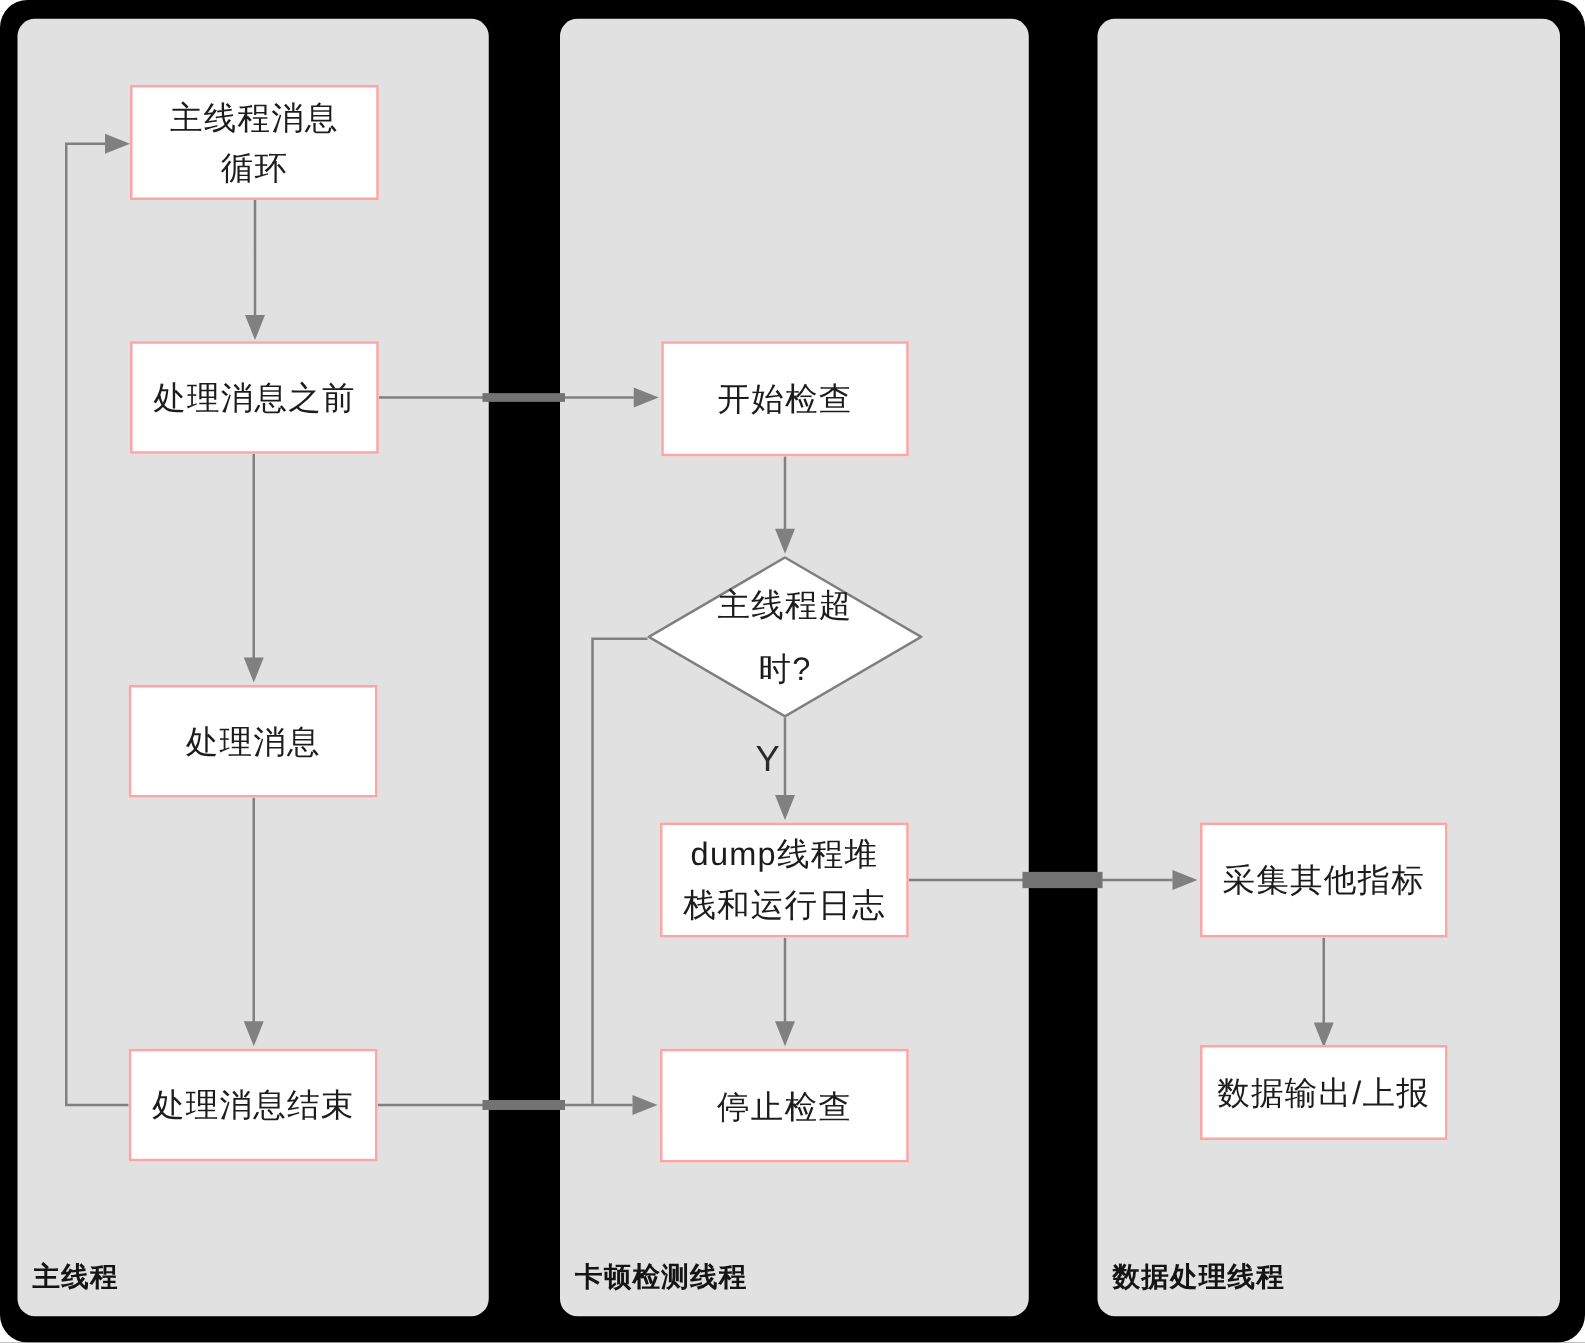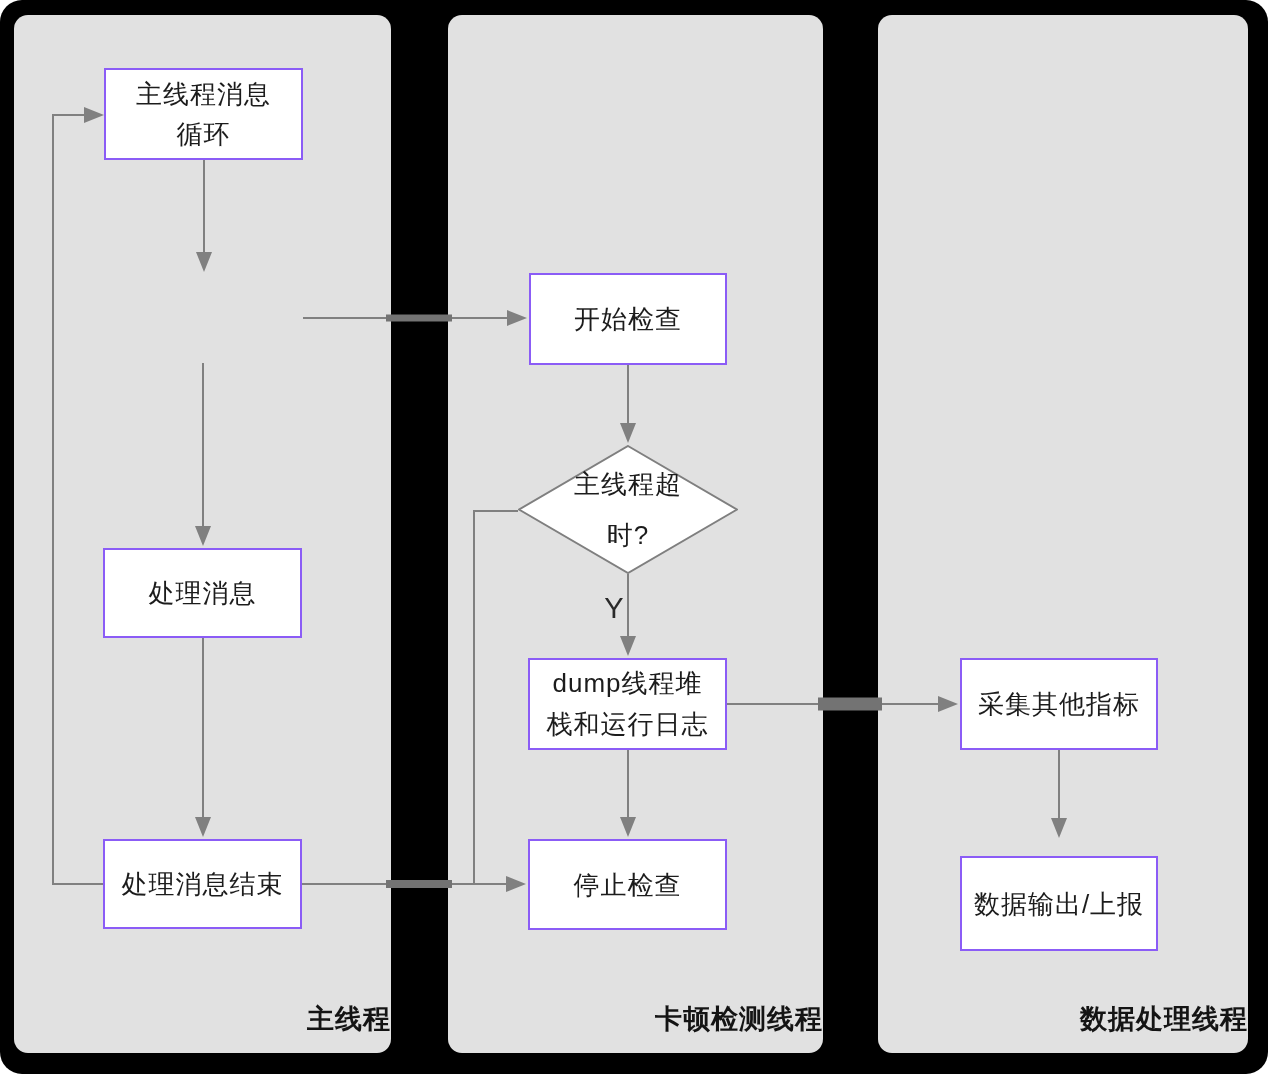--- a/index.html
+++ b/index.html
@@ -5,29 +5,29 @@
   html,body{margin:0;padding:0;background:#ffffff;}
   body{font-family:"Liberation Sans","DejaVu Sans",sans-serif;}
   #stage{
     position:relative;width:1268px;height:1074px;background:#000000;
     border-radius:22px;overflow:hidden;
   }
   .lane{
     position:absolute;top:15px;height:1038px;background:#e1e1e1;border-radius:14px;
   }
   .lane-label{
-    position:absolute;bottom:16px;left:0;width:100%;text-align:right;
-    font-size:27px;font-weight:600;color:#141414;letter-spacing:1px;
+    position:absolute;bottom:16px;left:12px;width:100%;text-align:left;
+    font-size:22px;font-weight:600;color:#141414;letter-spacing:1px;
   }
   #connectors{position:absolute;left:0;top:0;width:1268px;height:1074px;pointer-events:none;}
   #connectors path, #connectors polyline{fill:none;stroke:#808080;stroke-width:2;}
   #connectors polygon{fill:#808080;stroke:none;}
   #connectors rect{fill:#737373;stroke:none;}
   .node{
-    position:absolute;box-sizing:border-box;background:#ffffff;border:2px solid #8b5cf6;
+    position:absolute;box-sizing:border-box;background:#ffffff;border:2px solid #fca5a5;
     display:flex;align-items:center;justify-content:center;text-align:center;
     font-size:26px;line-height:40px;color:#1c1c1c;padding:0 18px;letter-spacing:1px;
   }
   .diamond{position:absolute;left:518px;top:445px;width:220px;height:129px;}
   .diamond svg{position:absolute;left:0;top:0;}
   .diamond .dtext{
     position:absolute;left:50%;top:50%;transform:translate(-50%,-50%);
     width:132px;text-align:center;font-size:26px;line-height:51px;color:#1c1c1c;letter-spacing:1px;
   }
   .edge-label{
@@ -86,20 +86,23 @@
     <rect x="818" y="697.5" width="64" height="13"></rect>
     <polygon points="958,704 938,696 938,712"></polygon>
 
     <path d="M1059,750 L1059,820"></path>
     <polygon points="1059,838 1051,818 1067,818"></polygon>
   </svg>
 
   <div class="node" style="left:104px;top:68px;width:199px;height:92px;">
     <span>主线程消息循环</span>
   </div>
+  <div class="node" style="left:104px;top:273px;width:199px;height:90px;padding:0 10px;">
+    <span>处理消息之前</span>
+  </div>
   <div class="node" style="left:103px;top:548px;width:199px;height:90px;">
     <span>处理消息</span>
   </div>
   <div class="node" style="left:103px;top:839px;width:199px;height:90px;padding:4px 10px;">
     <span>处理消息结束</span>
   </div>
 
   <div class="node" style="left:529px;top:273px;width:198px;height:92px;">
     <span>开始检查</span>
   </div>
@@ -116,17 +119,17 @@
   <div class="node" style="left:528px;top:658px;width:199px;height:92px;padding:16px 12px;line-height:41px;">
     <span>dump线程堆栈和运行日志</span>
   </div>
   <div class="node" style="left:528px;top:839px;width:199px;height:91px;">
     <span>停止检查</span>
   </div>
 
   <div class="node" style="left:960px;top:658px;width:198px;height:92px;padding:0 8px;">
     <span>采集其他指标</span>
   </div>
-  <div class="node" style="left:960px;top:856px;width:198px;height:95px;padding:0 8px;text-align:right;">
+  <div class="node" style="left:960px;top:836px;width:198px;height:76px;padding:0 8px;text-align:right;">
     <span>数据输出/上报</span>
   </div>
 
 </div>
 
 </body></html>

